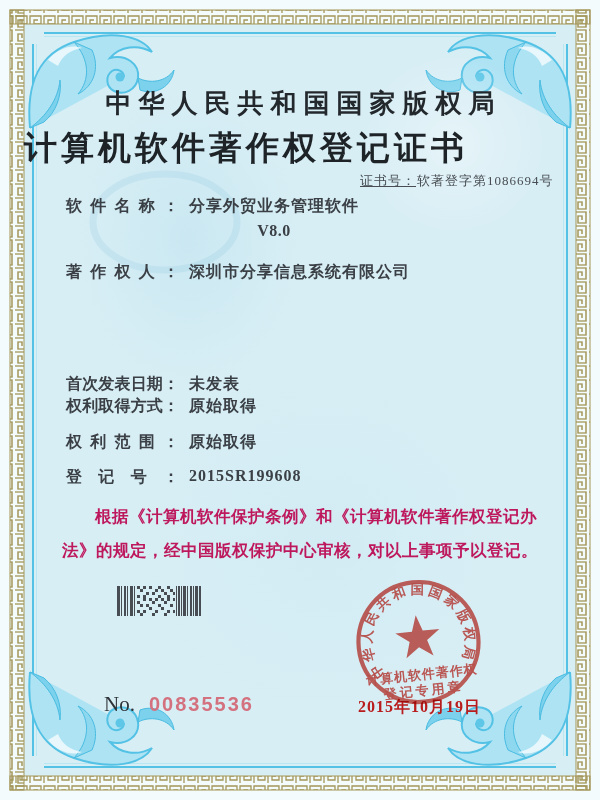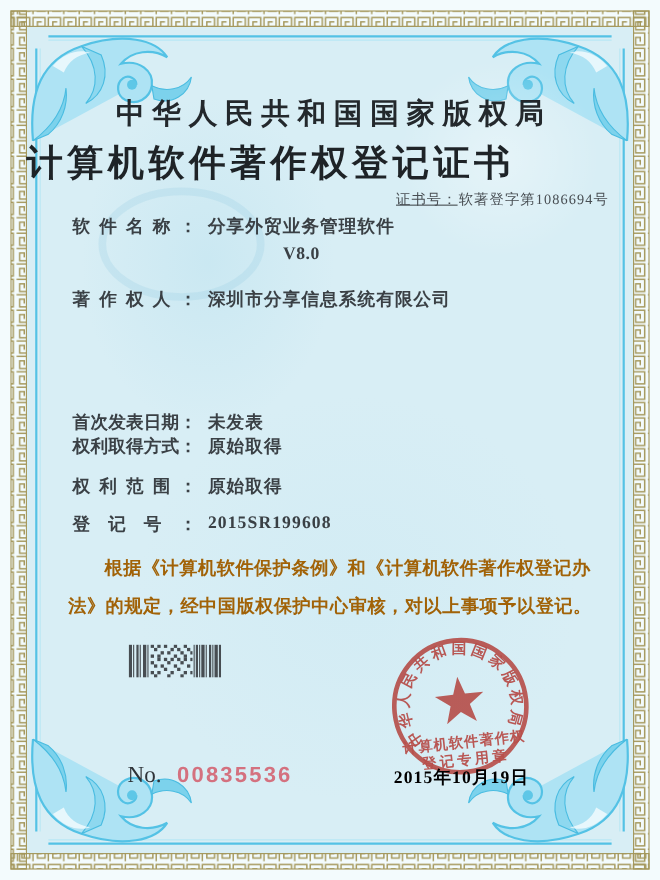--- a/index.html
+++ b/index.html
@@ -37,28 +37,28 @@
   .field-row{position:absolute;left:66px;font-size:16px;font-weight:600;color:#3a4045;}
   .field-label{
     display:inline-block;width:113px;text-align:justify;text-align-last:justify;
     vertical-align:top;
   }
   .field-value{display:inline-block;margin-left:6px;vertical-align:top;letter-spacing:1px;}
   .field-value .line2{display:block;margin-top:5px;letter-spacing:0.5px;text-align:center;}
   .statement{
     position:absolute;left:62px;top:500px;width:478px;
     font-size:16.5px;font-weight:600;line-height:2.05;text-indent:2em;
-    color:#a16207;letter-spacing:0.5px;
-  }
-  .serial{position:absolute;left:116px;top:692px;font-size:21px;color:#2e3338;}
+    color:#be185d;letter-spacing:0.5px;
+  }
+  .serial{position:absolute;left:104px;top:692px;font-size:21px;color:#2e3338;}
   .serial .num{color:#d4717f;font-family:"Liberation Sans","DejaVu Sans",sans-serif;
     font-size:20px;letter-spacing:2px;margin-left:14px;font-weight:600;}
   .seal-date{
     position:absolute;left:358px;top:697px;font-size:16px;font-weight:600;
-    color:#000000;letter-spacing:1px;z-index:3;
+    color:#b91c1c;letter-spacing:1px;z-index:3;
   }
   #barcode{position:absolute;left:117px;top:586px;z-index:3;}
   #seal{
     position:absolute;left:348px;top:576px;width:142px;height:142px;z-index:4;
     transform:rotate(-6deg);opacity:0.92;mix-blend-mode:multiply;
   }
 </style>
 </head>
 <body>
 

